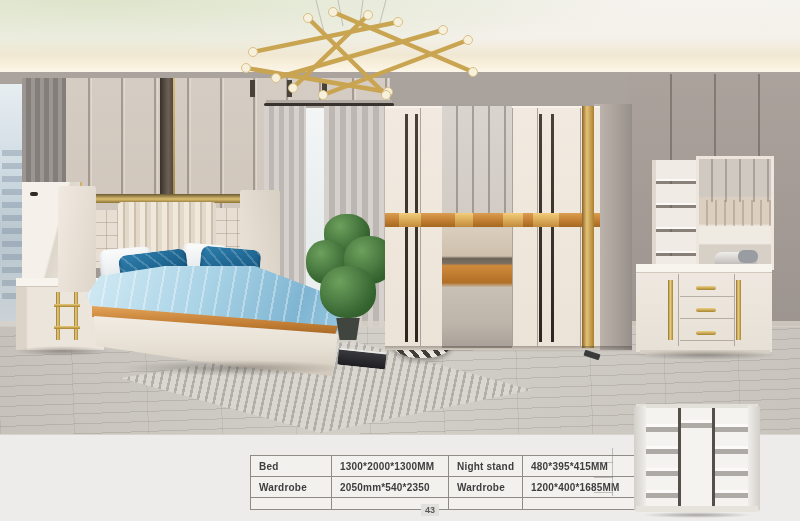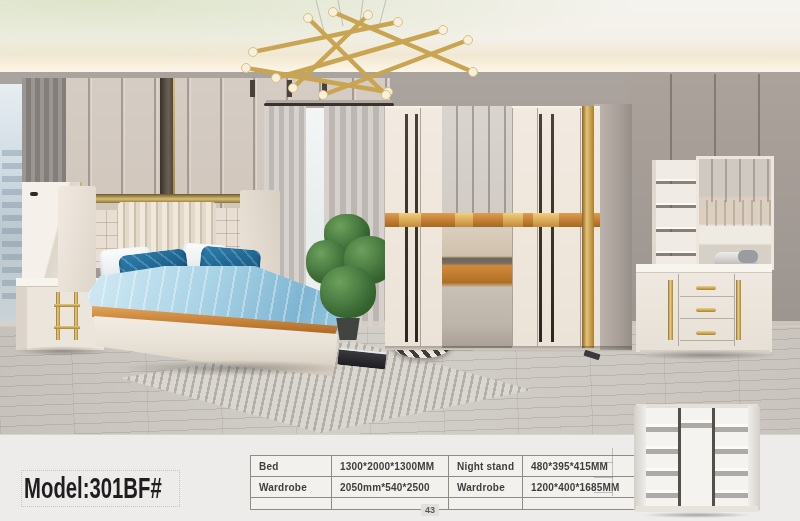--- a/index.html
+++ b/index.html
@@ -336,34 +336,31 @@
       <div class="th-shelf" style="left:69px;top:60px;width:33px;"></div>
       <div class="th-shelf" style="left:69px;top:82px;width:33px;"></div>
       <div class="th-shelf" style="left:35px;top:12px;width:31px;"></div>
     </div>
     <div class="th-base"></div>
     <div class="th-shadow shadow"></div>
   </div>
   <div class="abs sketch"></div>
 
   <div class="strip">
-    <div class="model">
-      <span>Model:301BF#</span>
-    </div>
     <table class="spec">
       <tbody>
           <tr>
         <td class="c1">Bed</td>
         <td class="c2">1300*2000*1300MM</td>
         <td class="c3">Night stand</td>
         <td class="c4">480*395*415MM</td>
       </tr>
       <tr>
         <td class="c1">Wardrobe</td>
-        <td class="c2">2050mm*540*2500</td>
+        <td class="c2">2050mm*540*2350</td>
         <td class="c3">Wardrobe</td>
         <td class="c4">1200*400*1685MM</td>
       </tr>
       <tr class="empty">
         <td class="c1"></td>
         <td class="c2"></td>
         <td class="c3"></td>
         <td class="c4"></td>
       </tr>
     </tbody>

